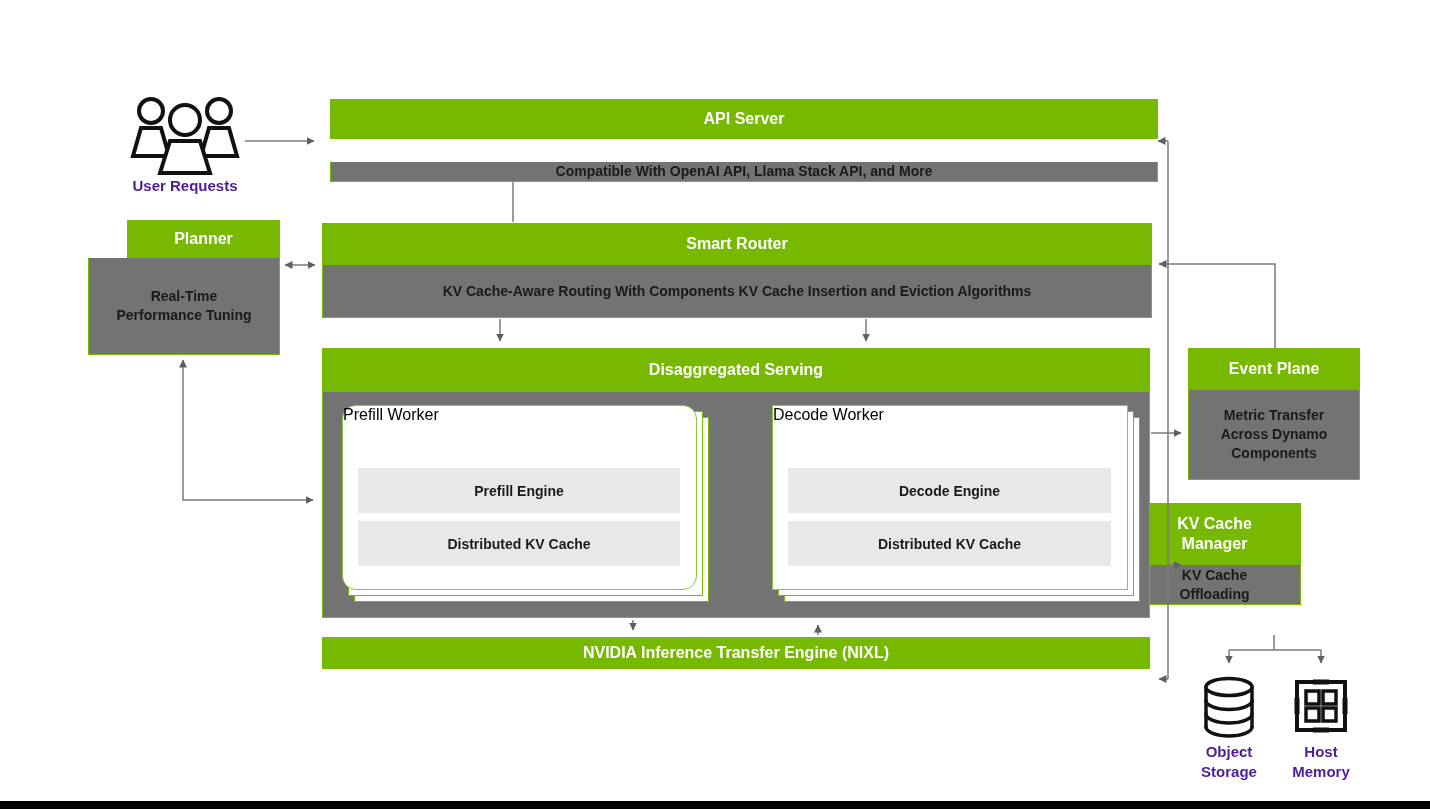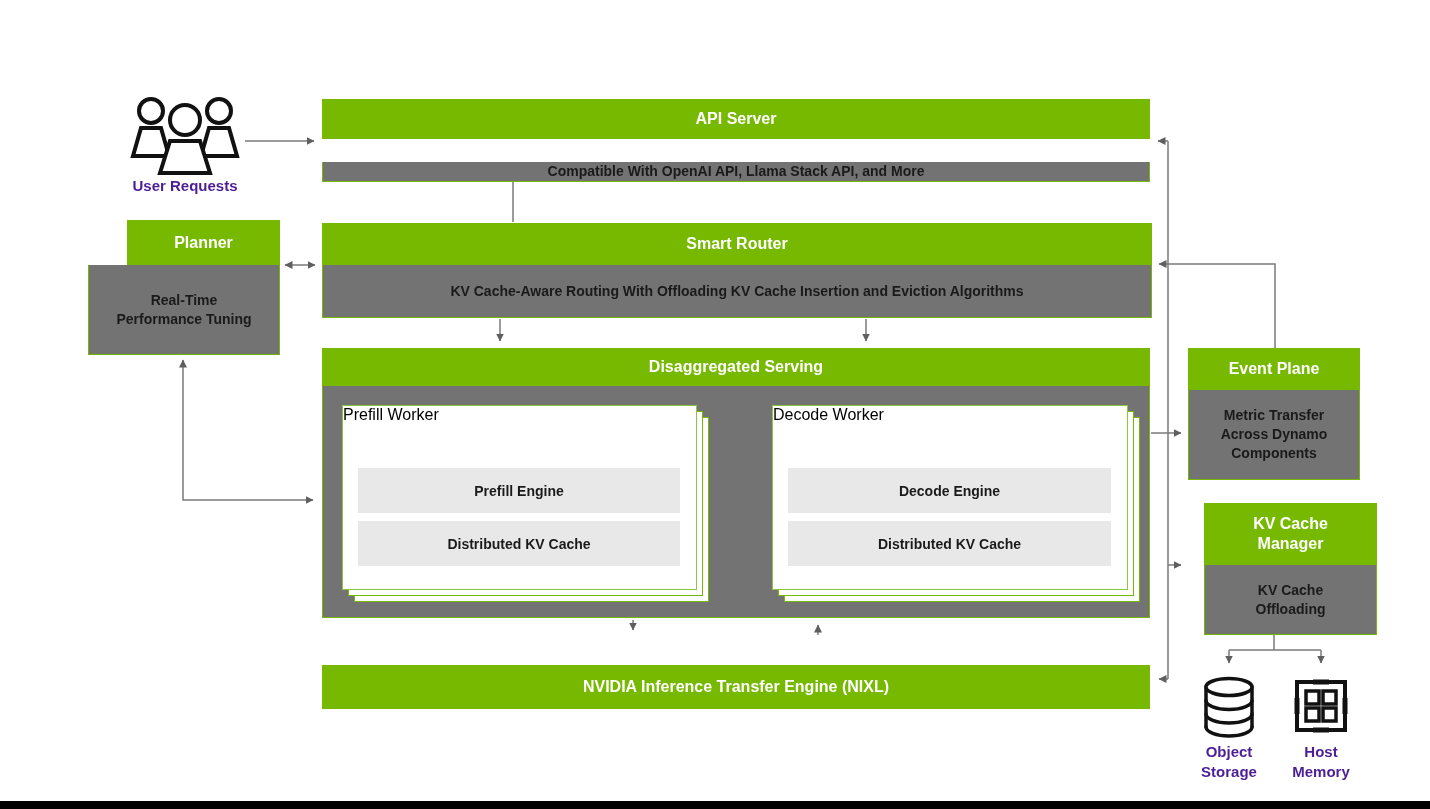--- a/index.html
+++ b/index.html
@@ -31,66 +31,66 @@
       <circle cx="25" cy="17" r="12"></circle>
       <circle cx="93" cy="17" r="12"></circle>
       <path d="M7,62 L15,34 H35 L43,62 Z"></path>
       <path d="M75,62 L83,34 H103 L111,62 Z"></path>
       <circle cx="59" cy="26" r="15"></circle>
       <path d="M34,79 L44,47 H74 L84,79 Z"></path>
     </g>
   </svg>
   <div class="iconlabel" style="left:110px;top:176px;width:150px;">User Requests</div>
 
-  <div class="box" style="left:322px;top:99px;width:828px;height:83px;gap:23px;">
+  <div class="box" style="left:330px;top:99px;width:828px;height:83px;gap:23px;">
     <div class="hd hd-lg">API Server</div>
     <div class="bd bd-lg">Compatible With OpenAI API, Llama Stack API, and More</div>
   </div>
 
   <div class="box" style="left:88px;top:220px;width:192px;height:135px;">
-    <div class="hd hd-lg" style="height:45px;margin-left:39px;">Planner</div>
+    <div class="hd hd-lg" style="height:38px;margin-left:39px;">Planner</div>
     <div class="bd bd-lg" style="padding:0 20px;">Real-Time Performance Tuning</div>
   </div>
 
   <div class="box" style="left:322px;top:223px;width:830px;height:95px;">
     <div class="hd hd-lg">Smart Router</div>
-    <div class="bd bd-lg">KV Cache-Aware Routing With Offloading KV Cache Insertion and Eviction Algorithms</div>
+    <div class="bd bd-lg">KV Cache-Aware Routing With Components KV Cache Insertion and Eviction Algorithms</div>
   </div>
 
   <div class="box" style="left:322px;top:348px;width:828px;height:270px;z-index:1;">
-    <div class="hd hd-lg" style="height:38px;">Disaggregated Serving</div>
+    <div class="hd hd-lg" style="height:44px;">Disaggregated Serving</div>
     <div class="bd"></div>
   </div>
 
   <div class="stacklayer" style="left:354px;top:417px;width:355px;height:185px;z-index:2;"></div>
   <div class="stacklayer" style="left:348px;top:411px;width:355px;height:185px;z-index:2;"></div>
-  <div class="worker" style="left:342px;top:405px;width:355px;height:185px;">
+  <div class="worker" style="left:342px;top:405px;width:355px;height:185px;border-radius:14px;">
     <div class="hd">Prefill Worker</div>
     <div class="grayrow" style="top:62px;">Prefill Engine</div>
     <div class="grayrow" style="top:115px;">Distributed KV Cache</div>
   </div>
 
   <div class="stacklayer" style="left:784px;top:417px;width:356px;height:185px;z-index:2;"></div>
   <div class="stacklayer" style="left:778px;top:411px;width:356px;height:185px;z-index:2;"></div>
   <div class="worker" style="left:772px;top:405px;width:356px;height:185px;">
     <div class="hd">Decode Worker</div>
     <div class="grayrow" style="top:62px;">Decode Engine</div>
     <div class="grayrow" style="top:115px;">Distributed KV Cache</div>
   </div>
 
   <div class="box" style="left:322px;top:637px;width:828px;height:91px;">
-    <div class="hd hd-lg" style="height:44px;margin-top:28px;">NVIDIA Inference Transfer Engine (NIXL)</div>
+    <div class="hd hd-lg" style="height:32px;">NVIDIA Inference Transfer Engine (NIXL)</div>
   </div>
 
   <div class="box" style="left:1188px;top:348px;width:172px;height:132px;border-radius:20px;">
     <div class="hd hd-lg">Event Plane</div>
     <div class="bd bd-lg" style="padding:0 18px;">Metric Transfer Across Dynamo Components</div>
   </div>
 
-  <div class="box" style="left:1204px;top:503px;width:173px;height:132px;">
+  <div class="box" style="left:1128px;top:503px;width:173px;height:102px;">
     <div class="hd hd-lg" style="height:62px;padding:0 30px;">KV Cache Manager</div>
     <div class="bd bd-lg" style="padding:0 28px;">KV Cache Offloading</div>
   </div>
 
   <svg class="glyph" style="left:1203px;top:676px;" width="52" height="62" viewBox="0 0 52 62">
     <g stroke="#111111" stroke-width="3.5" fill="none" stroke-linecap="round">
       <path d="M3,11 V51"></path>
         <path d="M49,11 V51"></path>
       <path d="M3,51 A23,9 0 0 0 49,51"></path>
       <path d="M3,24.5 A23,9 0 0 0 49,24.5"></path>

